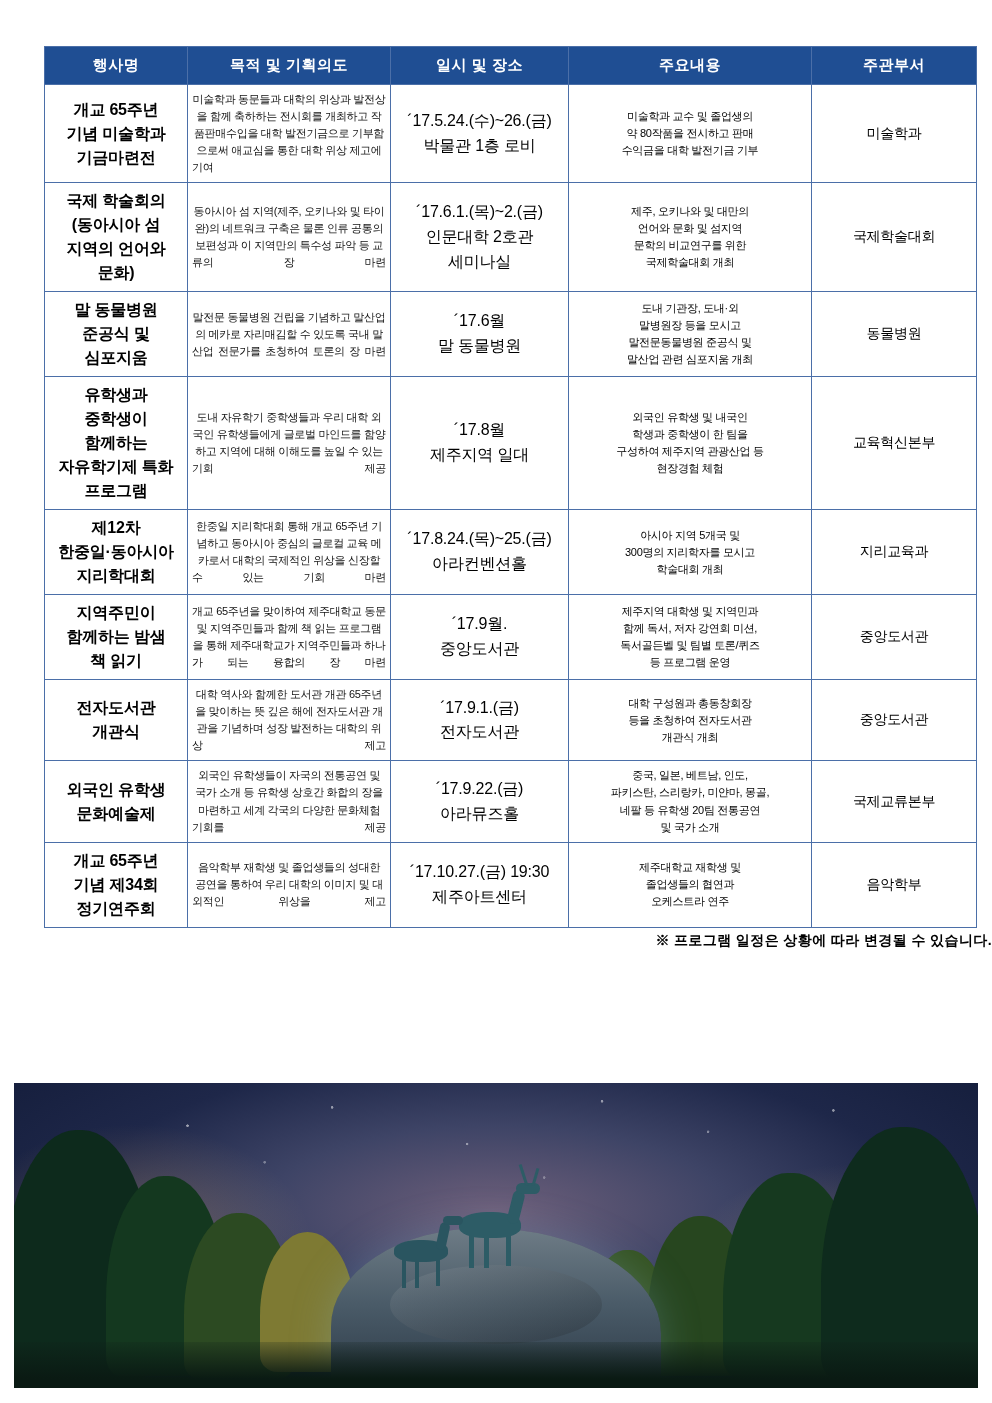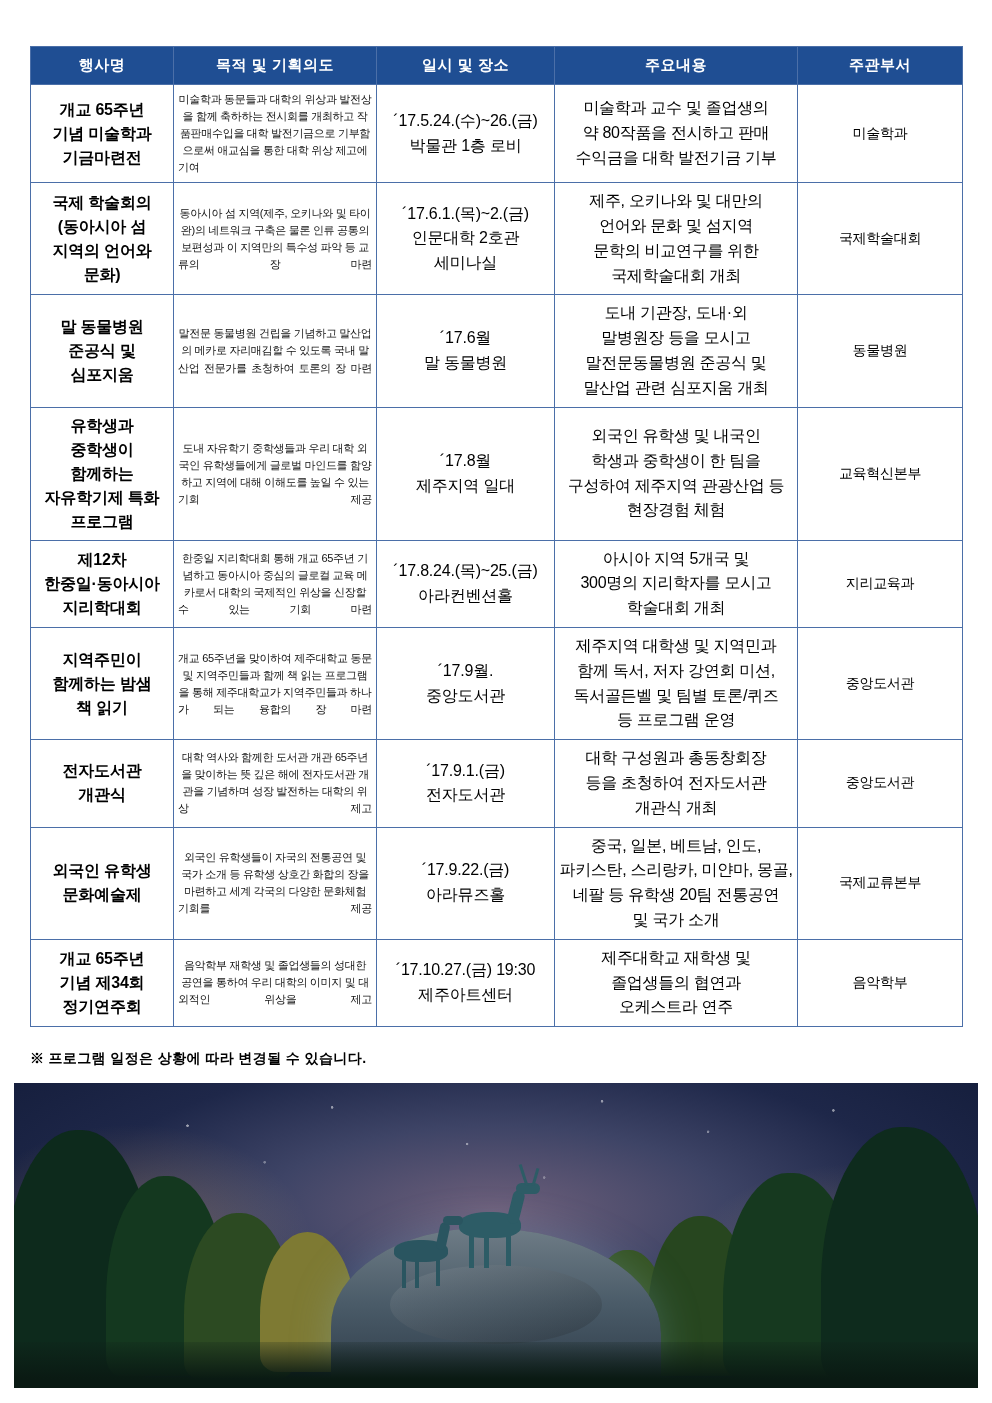--- a/index.html
+++ b/index.html
@@ -17,21 +17,21 @@
   }
 
   .page {
     width: 992px;
     height: 1403px;
     position: relative;
   }
 
   
   .table-wrap {
-    padding: 46px 30px 0 30px;
+    padding: 46px 30px 0 44px;
     box-sizing: border-box;
     border-radius: 21px;
   }
 
   table.schedule {
     width: 932px;
     border-collapse: collapse;
     table-layout: fixed;
     border: 1px solid #4b6fa8;
   }
@@ -76,34 +76,35 @@
     padding: 8px 9px;
     letter-spacing: -0.3px;
     color: #111;
   }
   td.when {
     font-size: 16px;
     line-height: 1.55;
     letter-spacing: -0.2px;
   }
   td.contents {
-    font-size: 16px;
+    font-size: 11px;
     line-height: 1.55;
     letter-spacing: -0.3px;
   }
   td.dept {
     font-size: 14px;
     letter-spacing: -0.3px;
   }
 
   .note {
-    margin: 23px 0 0 30px;
+    margin: 4px 0 0 30px;
     font-size: 14px;
     font-weight: bold;
     letter-spacing: 0.4px;
+    text-align: right;
   }
   .note .mark { margin-right: 4px; }
 
   
   .photo {
     position: absolute;
     left: 14px;
     top: 1083px;
     width: 964px;
     height: 305px;

